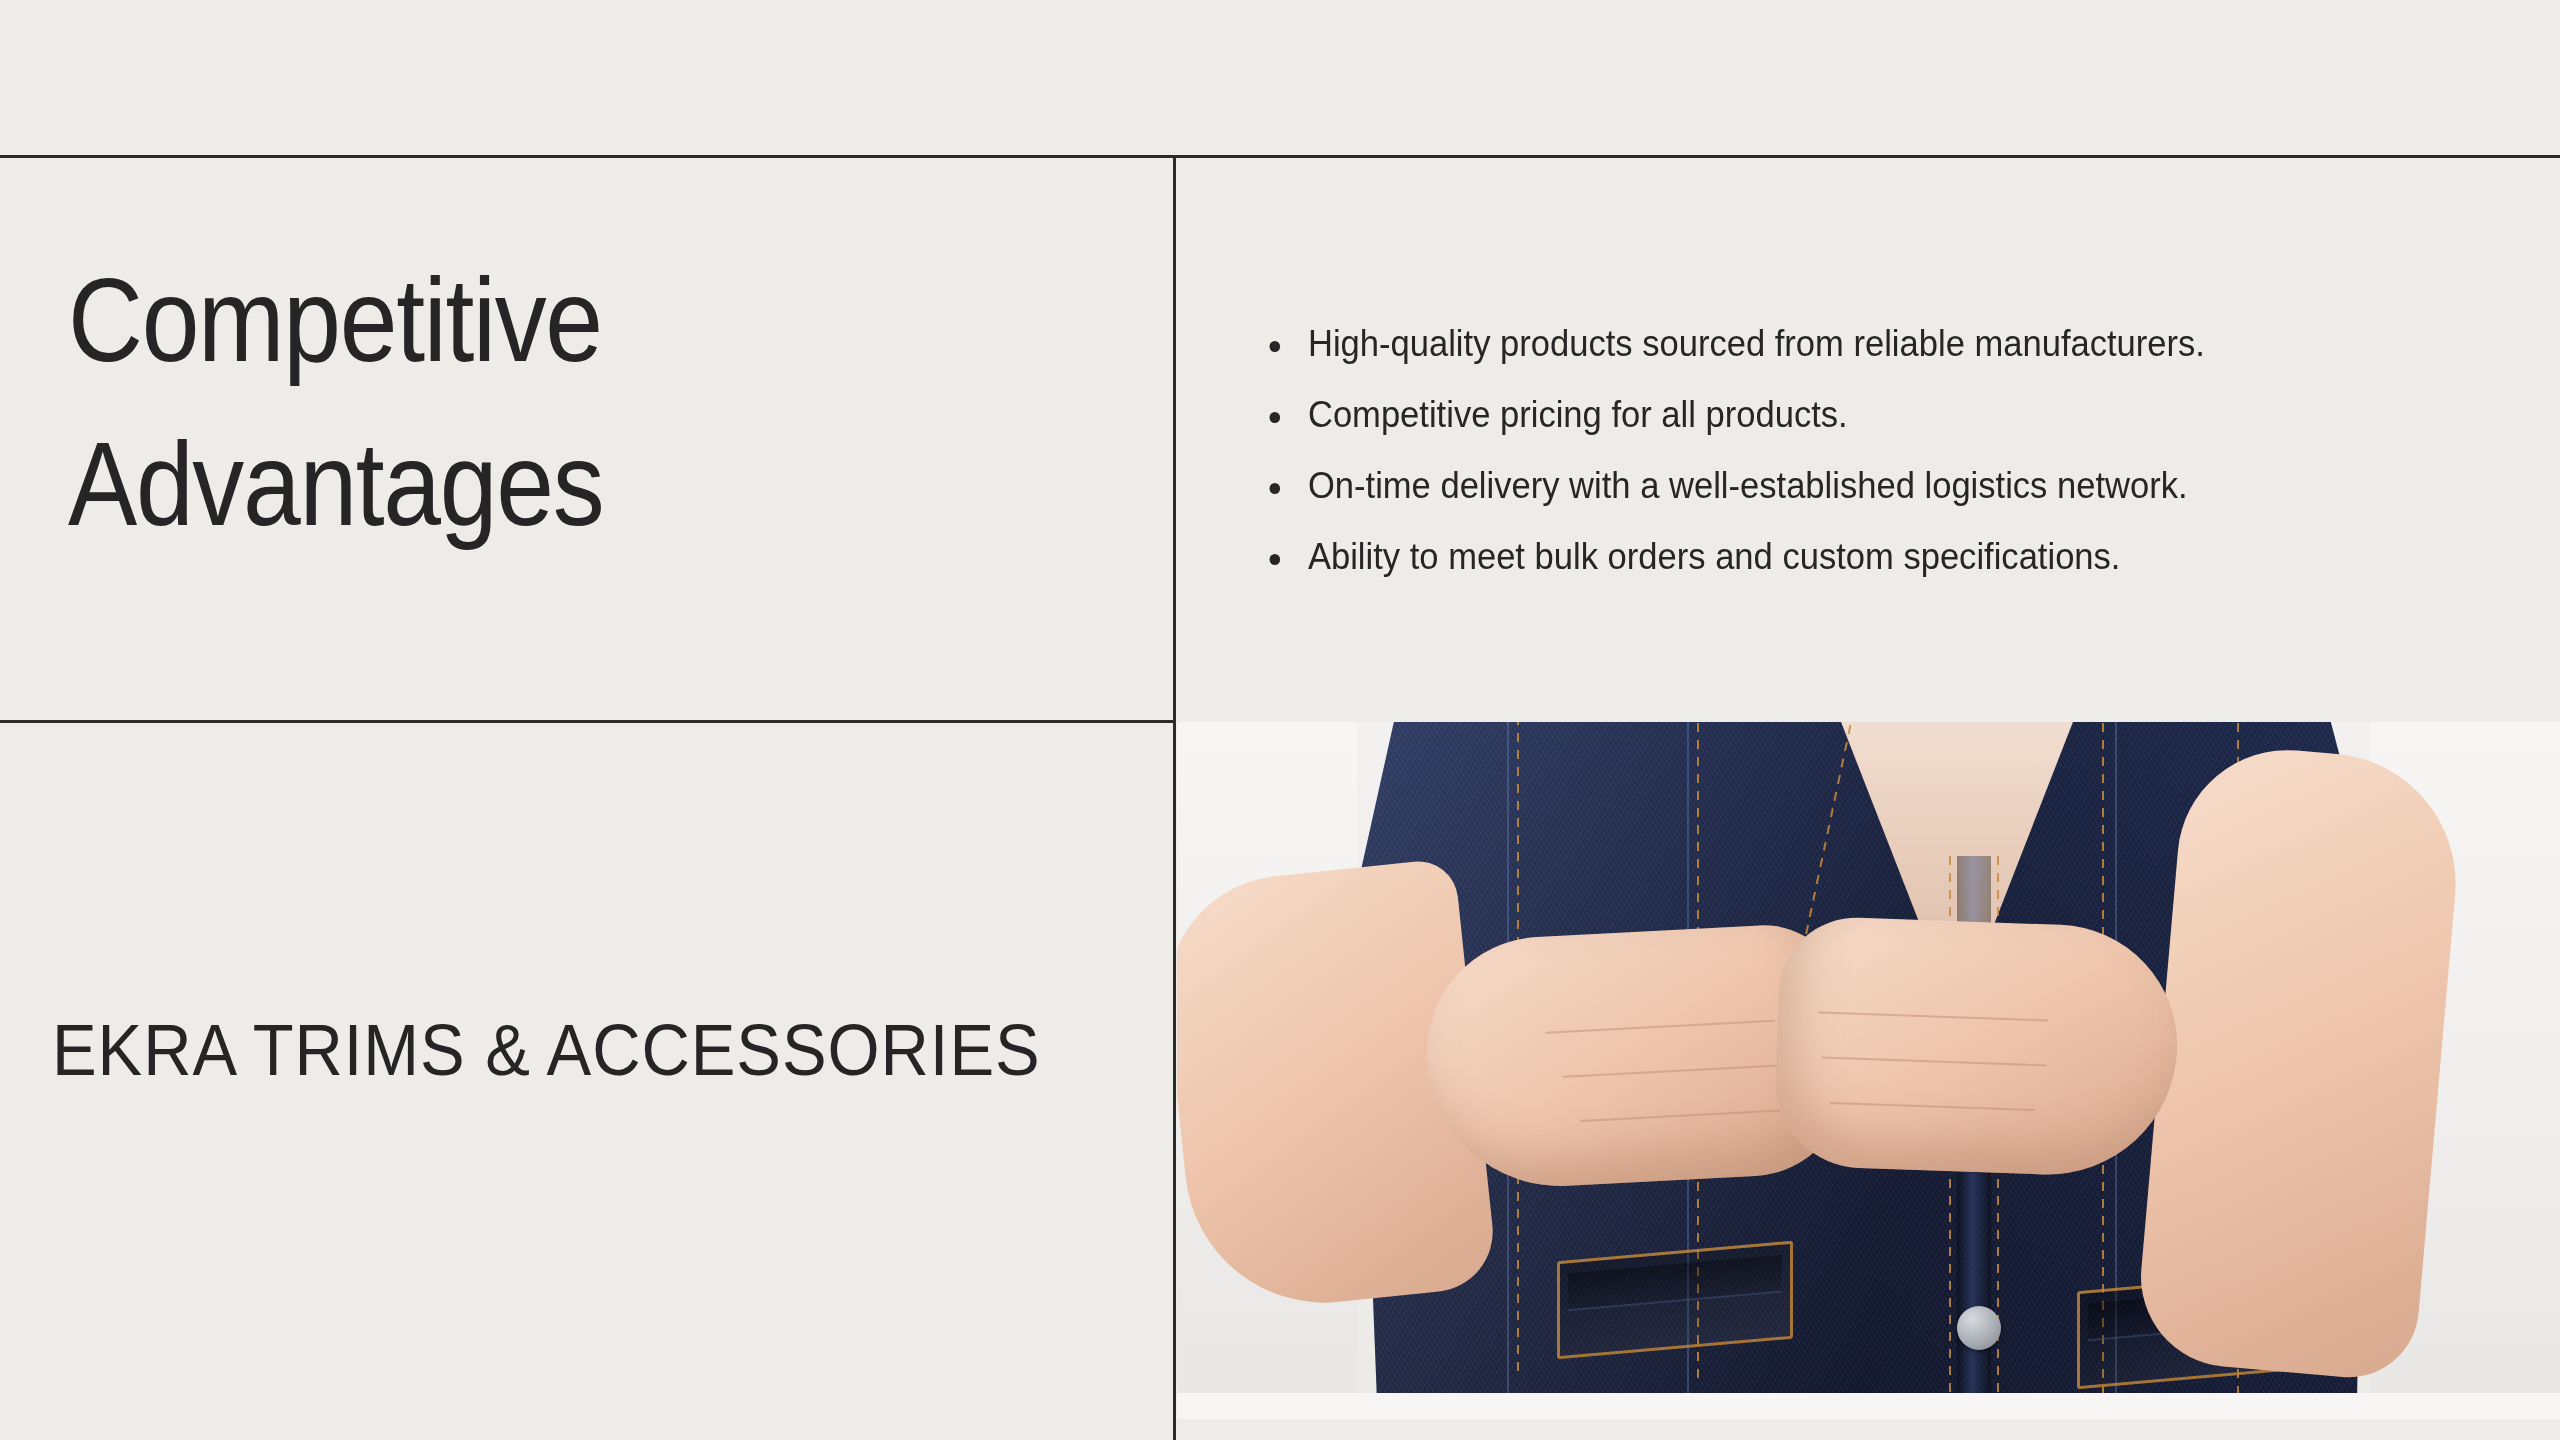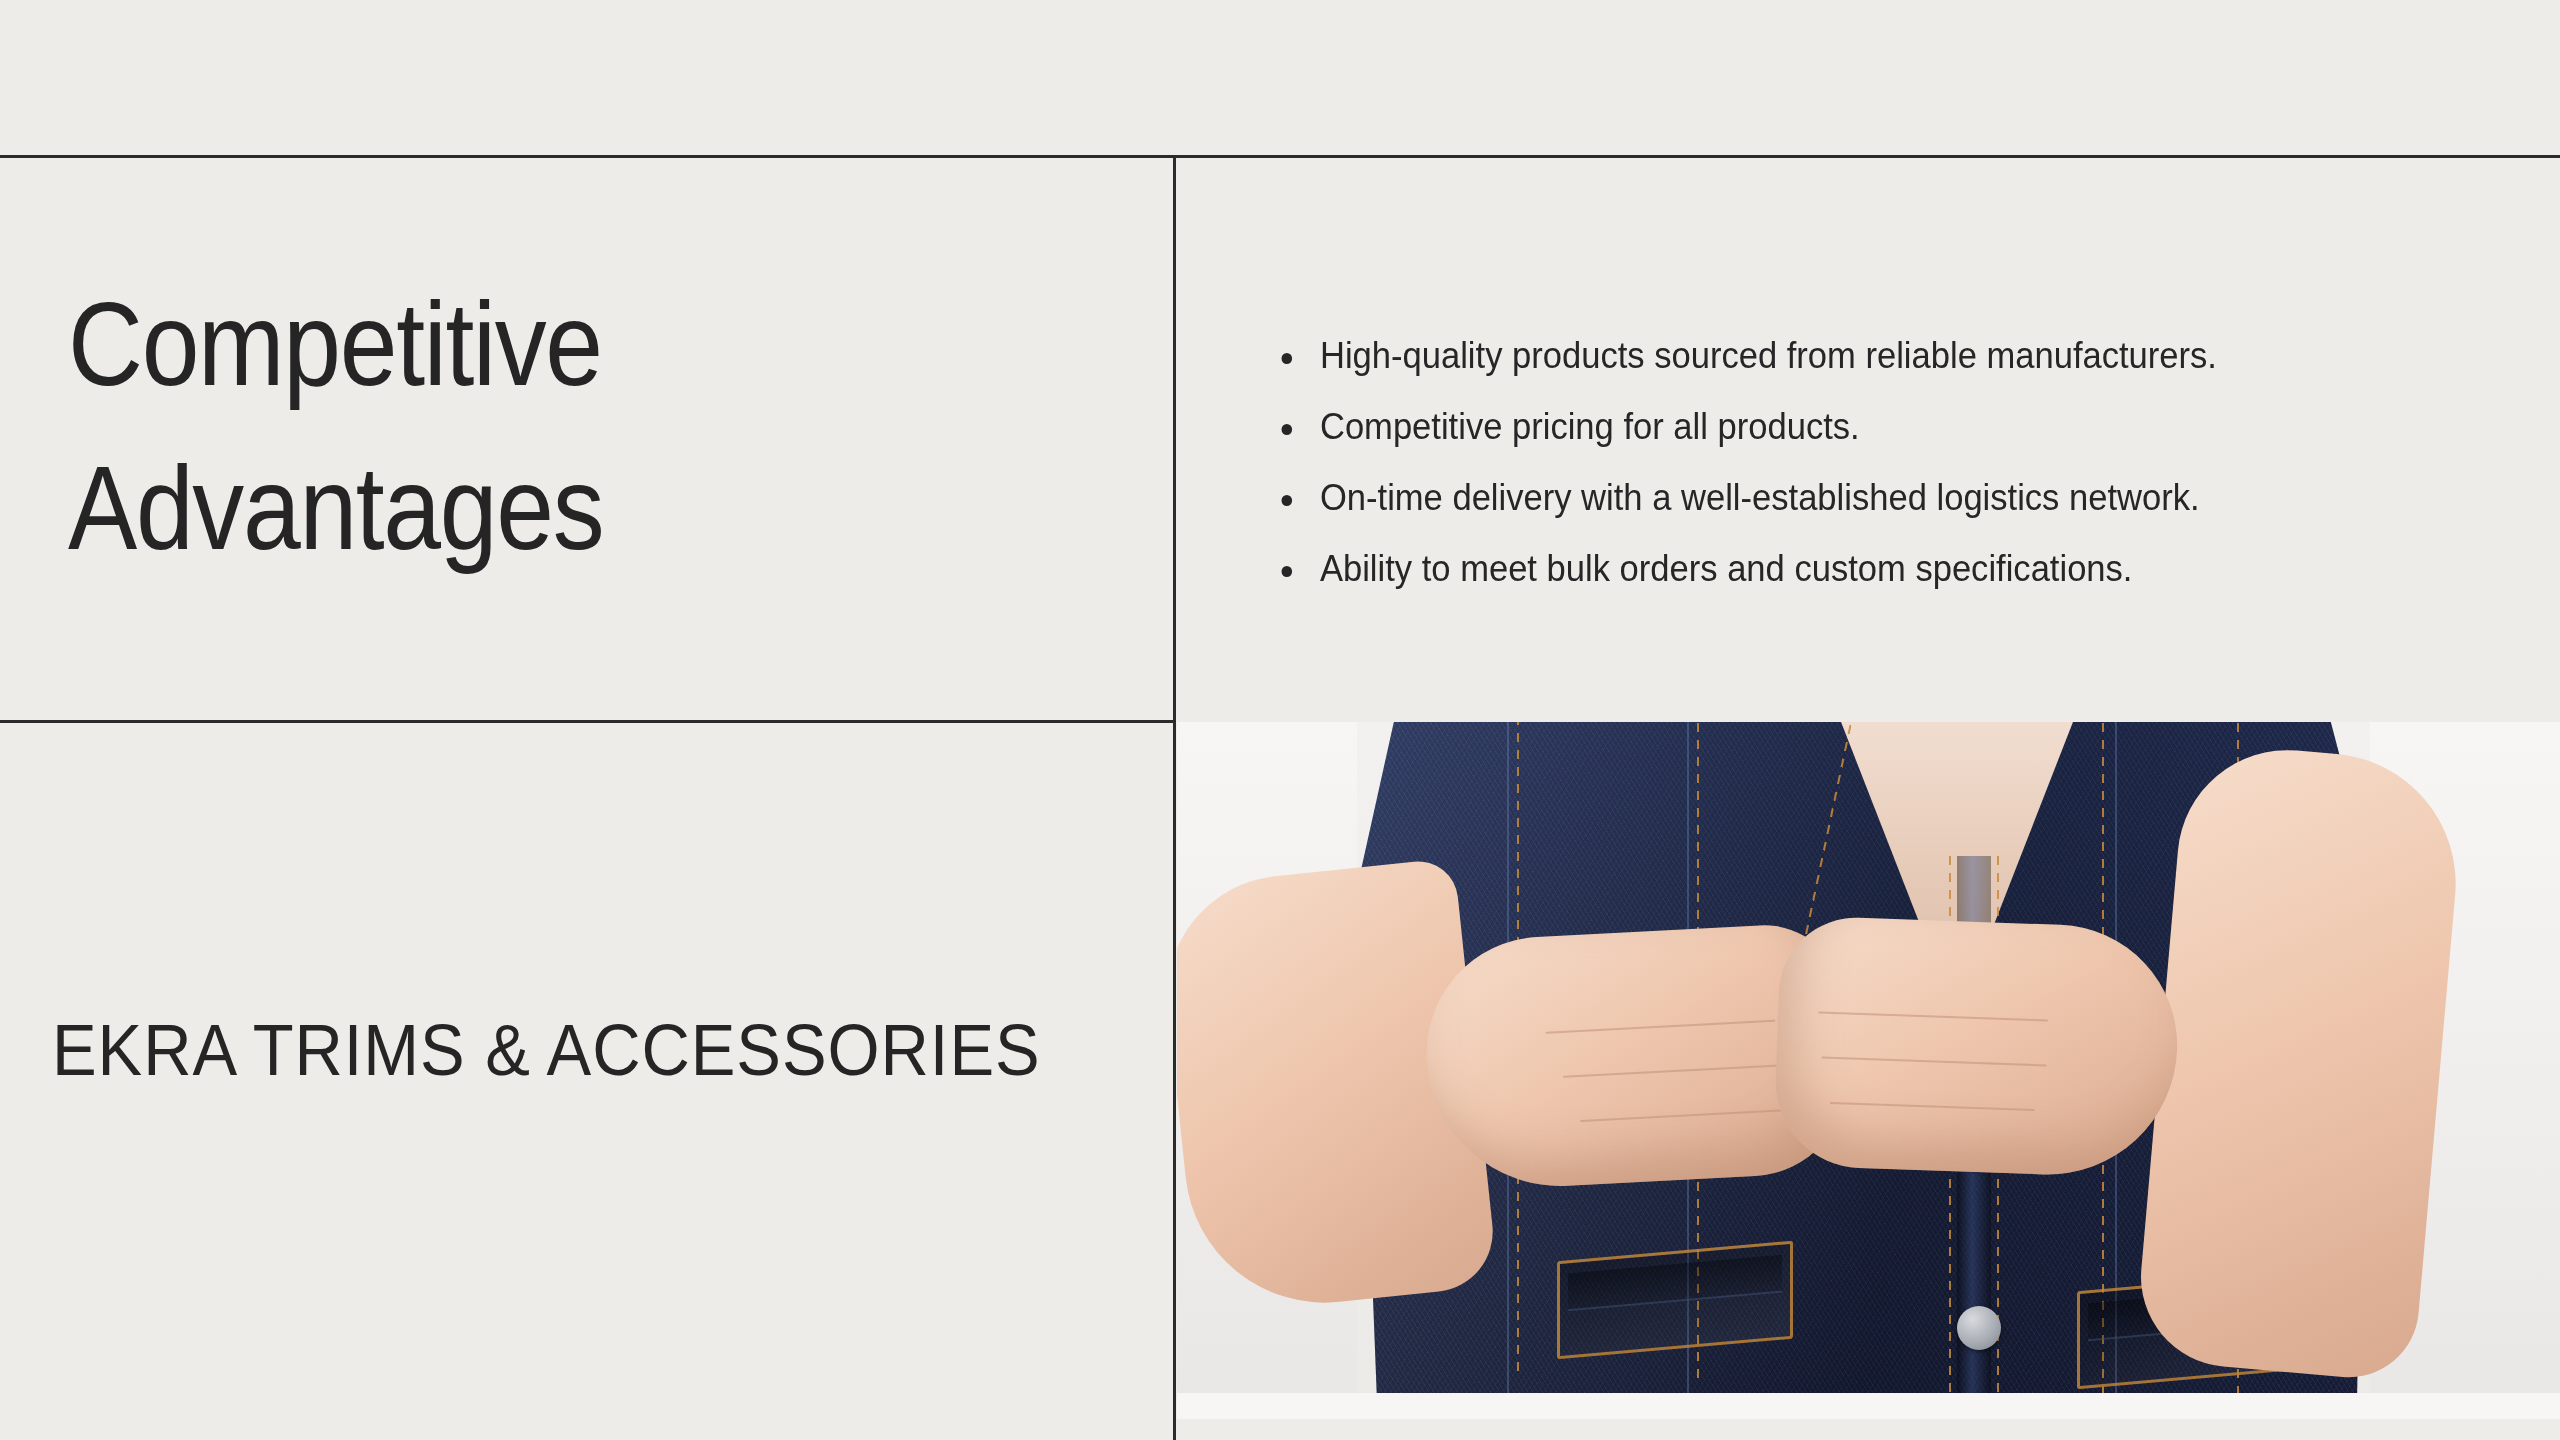--- a/index.html
+++ b/index.html
@@ -32,21 +32,21 @@
     width: 3px;
     background: #2b2b2b;
   }
   #rule-vert-upper { left: 1173px; top: 155px;  height: 568px; }
   #rule-vert-lower { left: 1173px; top: 722px;  height: 718px; }
 
   
   #title-block {
     position: absolute;
     left: 68px;
-    top: 280px;
+    top: 256px;
     width: 1040px;
   }
   .title-line {
     display: block;
     font-size: 118px;
     line-height: 128px;
     font-weight: 400;
     letter-spacing: -1.5px;
     color: #252525;
     transform: scaleX(0.88);
@@ -54,21 +54,21 @@
     white-space: nowrap;
   }
   #title-line-2 { margin-top: 36px; }
 
   
   #bullets {
     position: absolute;
     left: 1258px;
     top: 322px;
     width: 1230px;
-    margin: 12px;
+    margin: 0;
     padding: 0;
     list-style: none;
   }
   #bullets li {
     position: relative;
     font-size: 36px;
     line-height: 44px;
     color: #262626;
     padding-left: 52px;
     margin-bottom: 27px;

